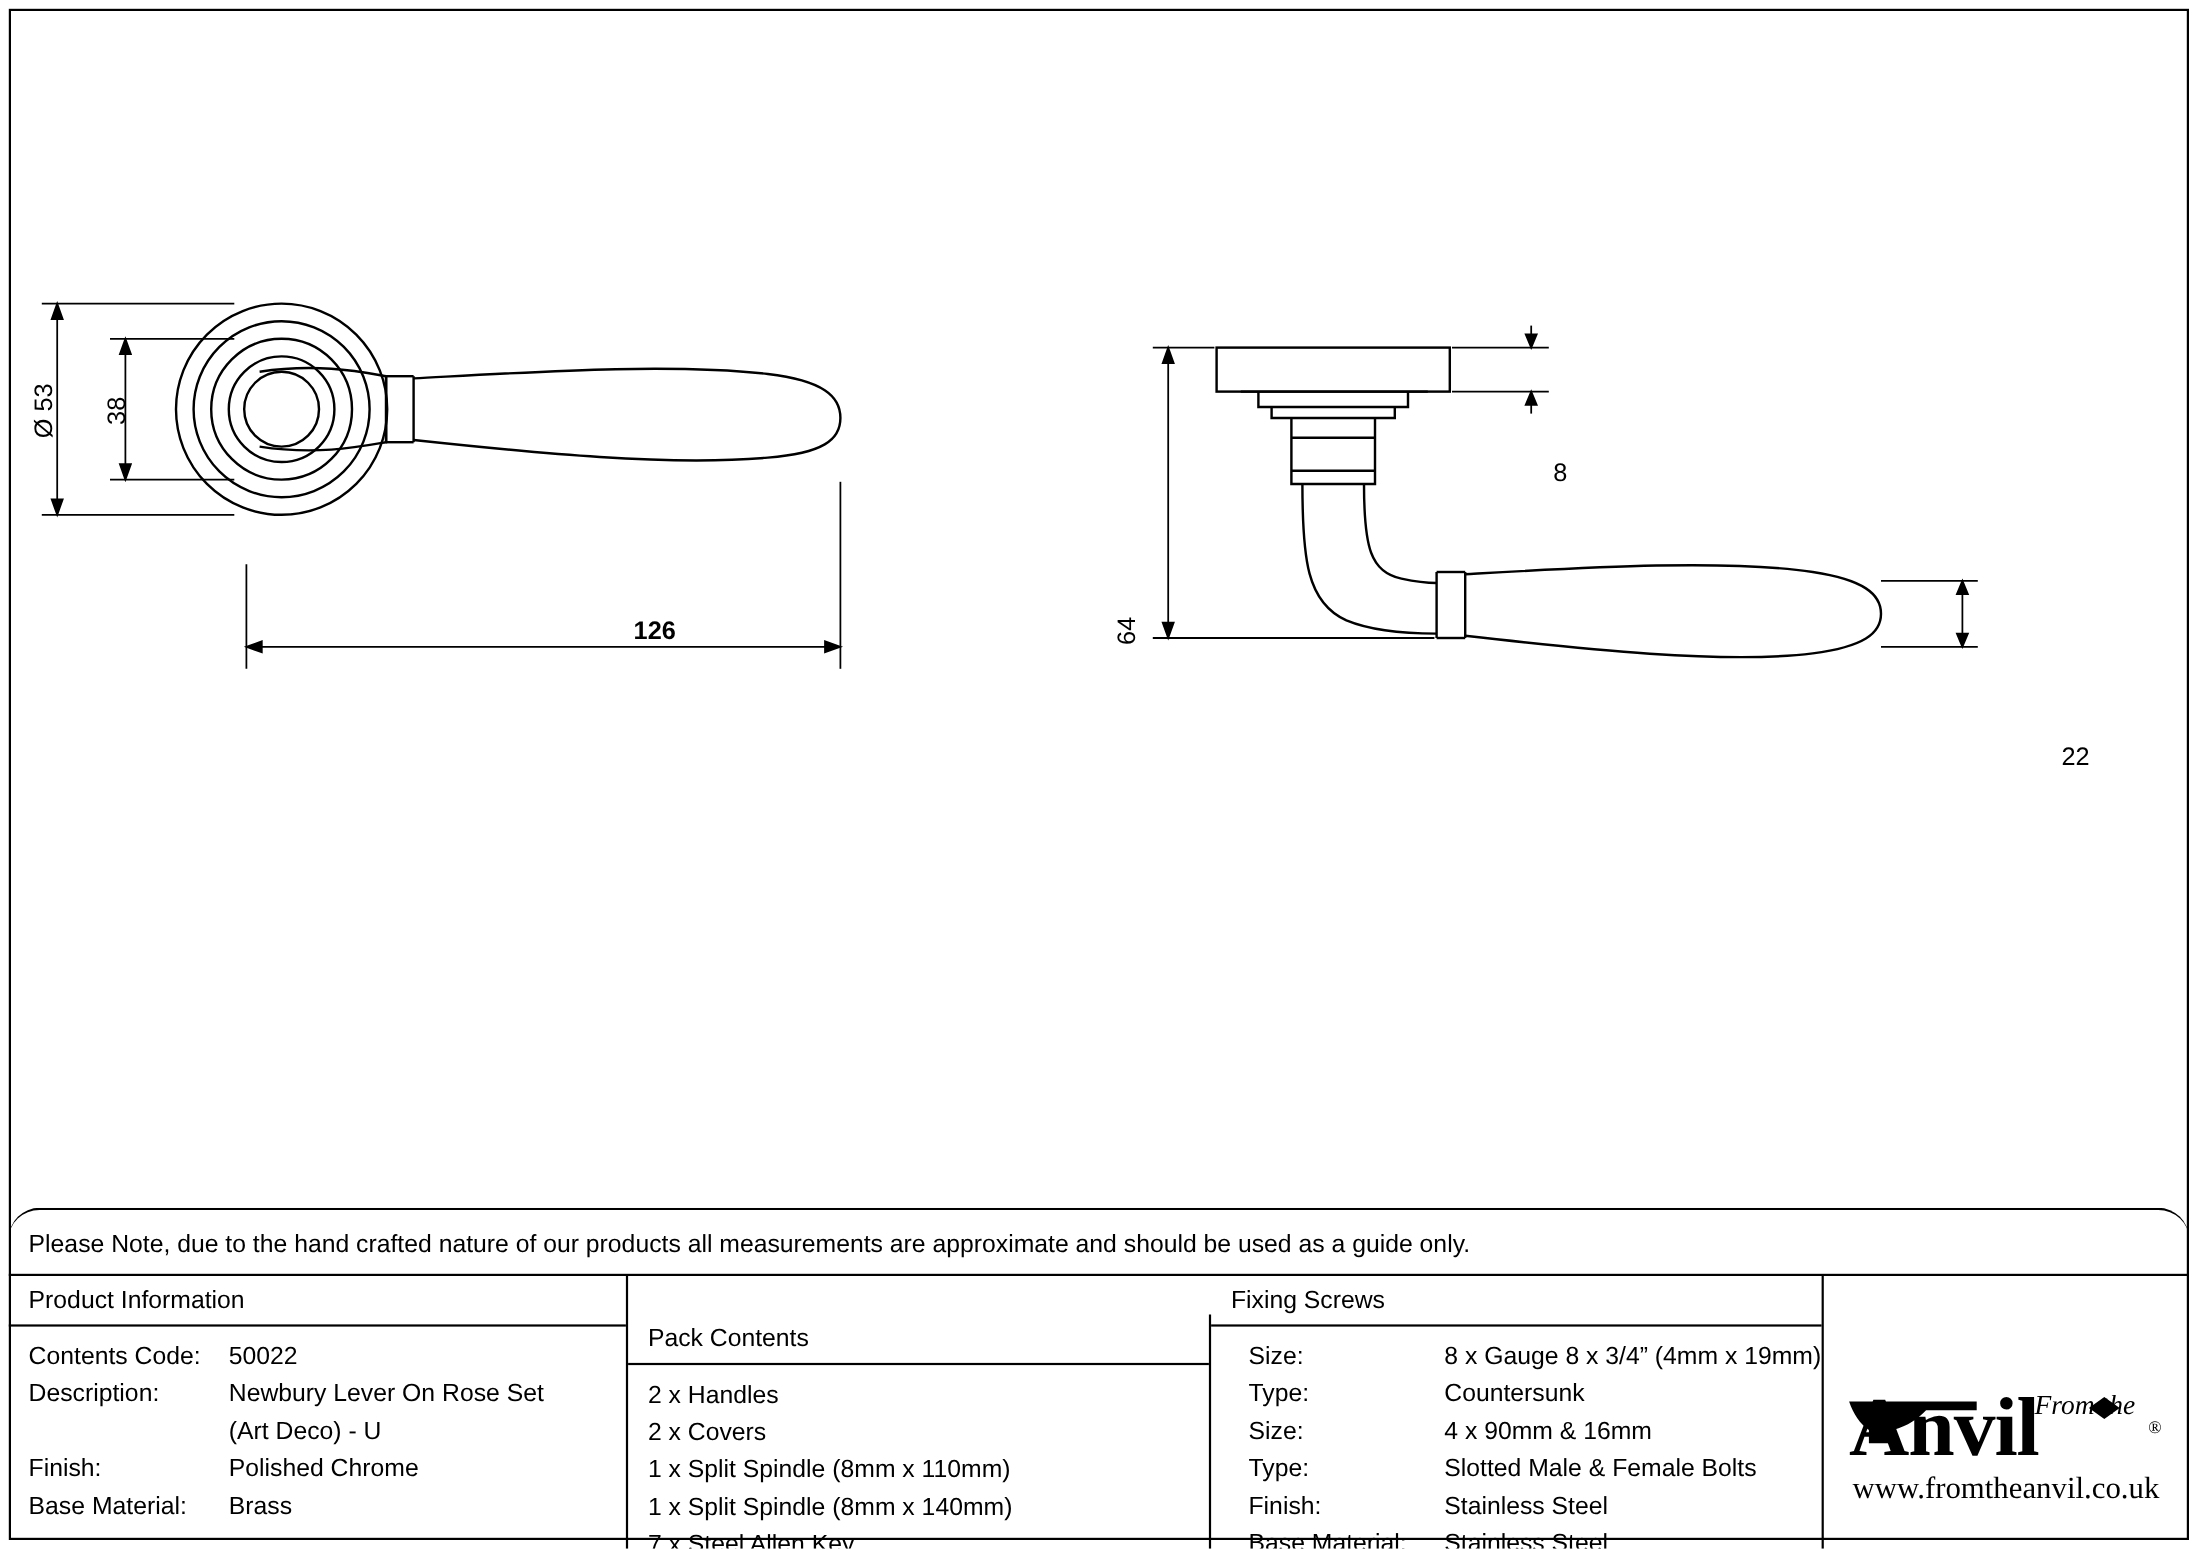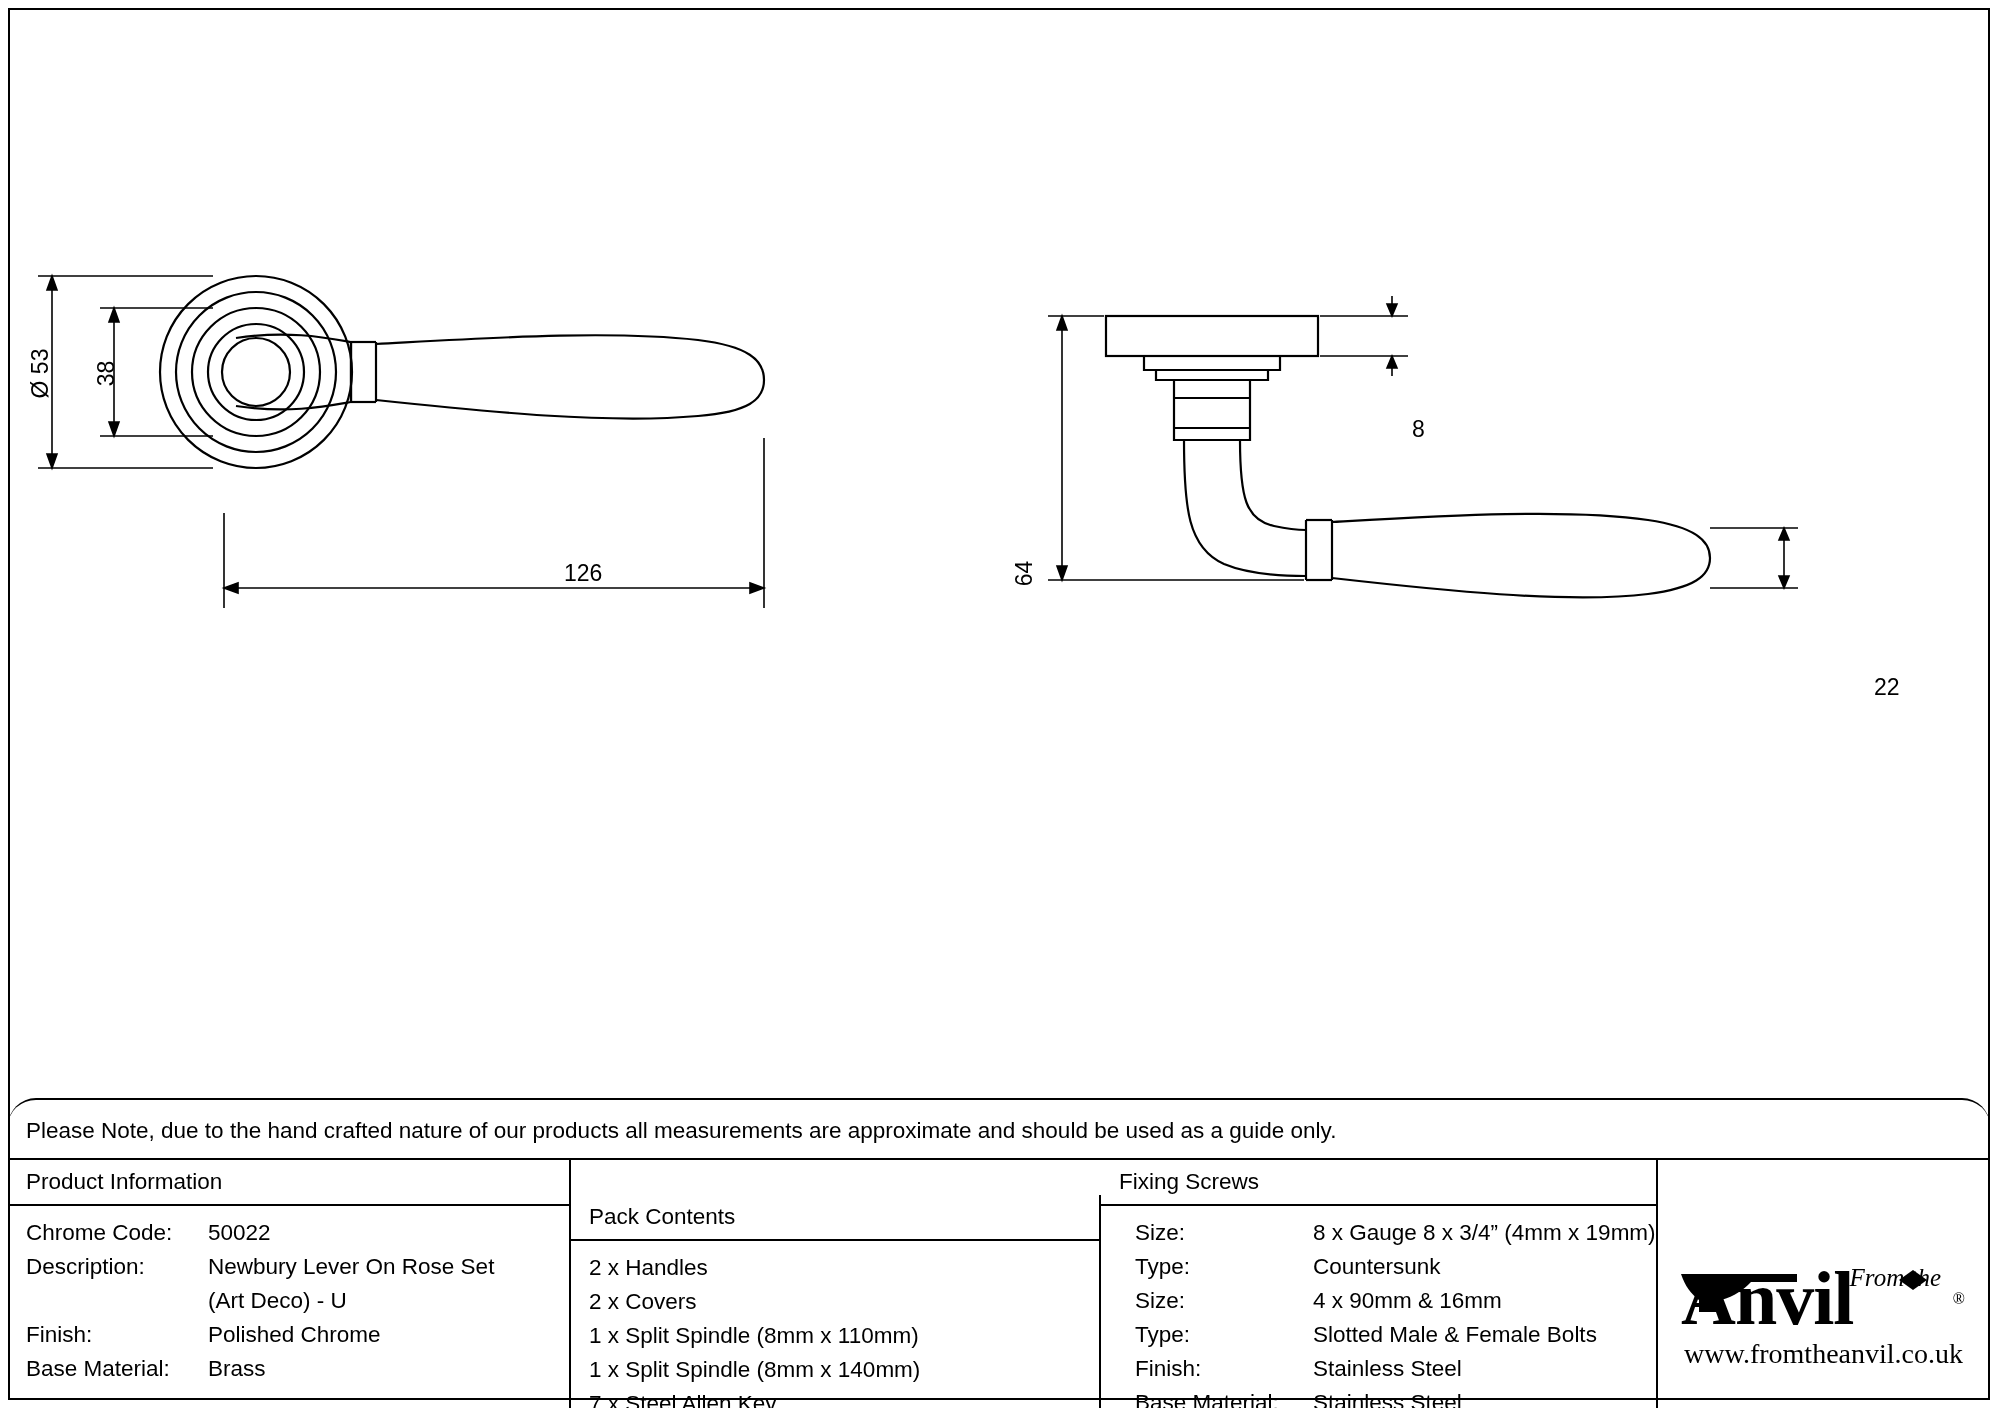--- a/index.html
+++ b/index.html
@@ -205,21 +205,21 @@
         <line x1="756" y1="430" x2="756" y2="600"></line>
 
         <line x1="220" y1="580" x2="752" y2="580"></line>
         <polygon points="216,580 230,575 230,585"></polygon>
         <polygon points="756,580 742,575 742,585"></polygon>
       </g>
     </svg>
 
     <div class="dim-label vert-label" style="left:2px;top:352px;width:60px;text-align:center;">Ø 53</div>
     <div class="dim-label vert-label" style="left:68px;top:352px;width:60px;text-align:center;">38</div>
-    <div class="dim-label" style="left:556px;top:552px;">126</div>
+    <div class="dim-label" style="left:568px;top:552px;font-weight:bold;">126</div>
 
     <svg width="1000" height="800" viewBox="0 0 1000 800" style="position:absolute;left:980px;top:0;">
       <g fill="none" stroke="#000" stroke-width="2.2">
 
         <rect x="118" y="308" width="212" height="40"></rect>
         <path d="M 140 348 L 310 348"></path>
 
         <path d="M 156 348 L 156 362 L 292 362 L 292 348"></path>
         <path d="M 168 362 L 168 372 L 280 372 L 280 362"></path>
 
@@ -279,21 +279,21 @@
   <div class="note">
     <span>Please Note, due to the hand crafted nature of our products all measurements are approximate and should be used as a guide only.</span>
   </div>
 
   <div class="info-table">
 
     <div class="col col-prod">
       <div class="col-head">Product Information</div>
       <div class="col-body">
         <div class="kv">
-          <div class="k">Chrome Code:</div>
+          <div class="k">Contents Code:</div>
           <div class="v">50022</div>
         </div>
         <div class="kv">
           <div class="k">Description:</div>
           <div class="v">Newbury Lever On Rose Set</div>
         </div>
         <div class="kv">
           <div class="k"></div>
           <div class="v">(Art Deco) - U</div>
         </div>

